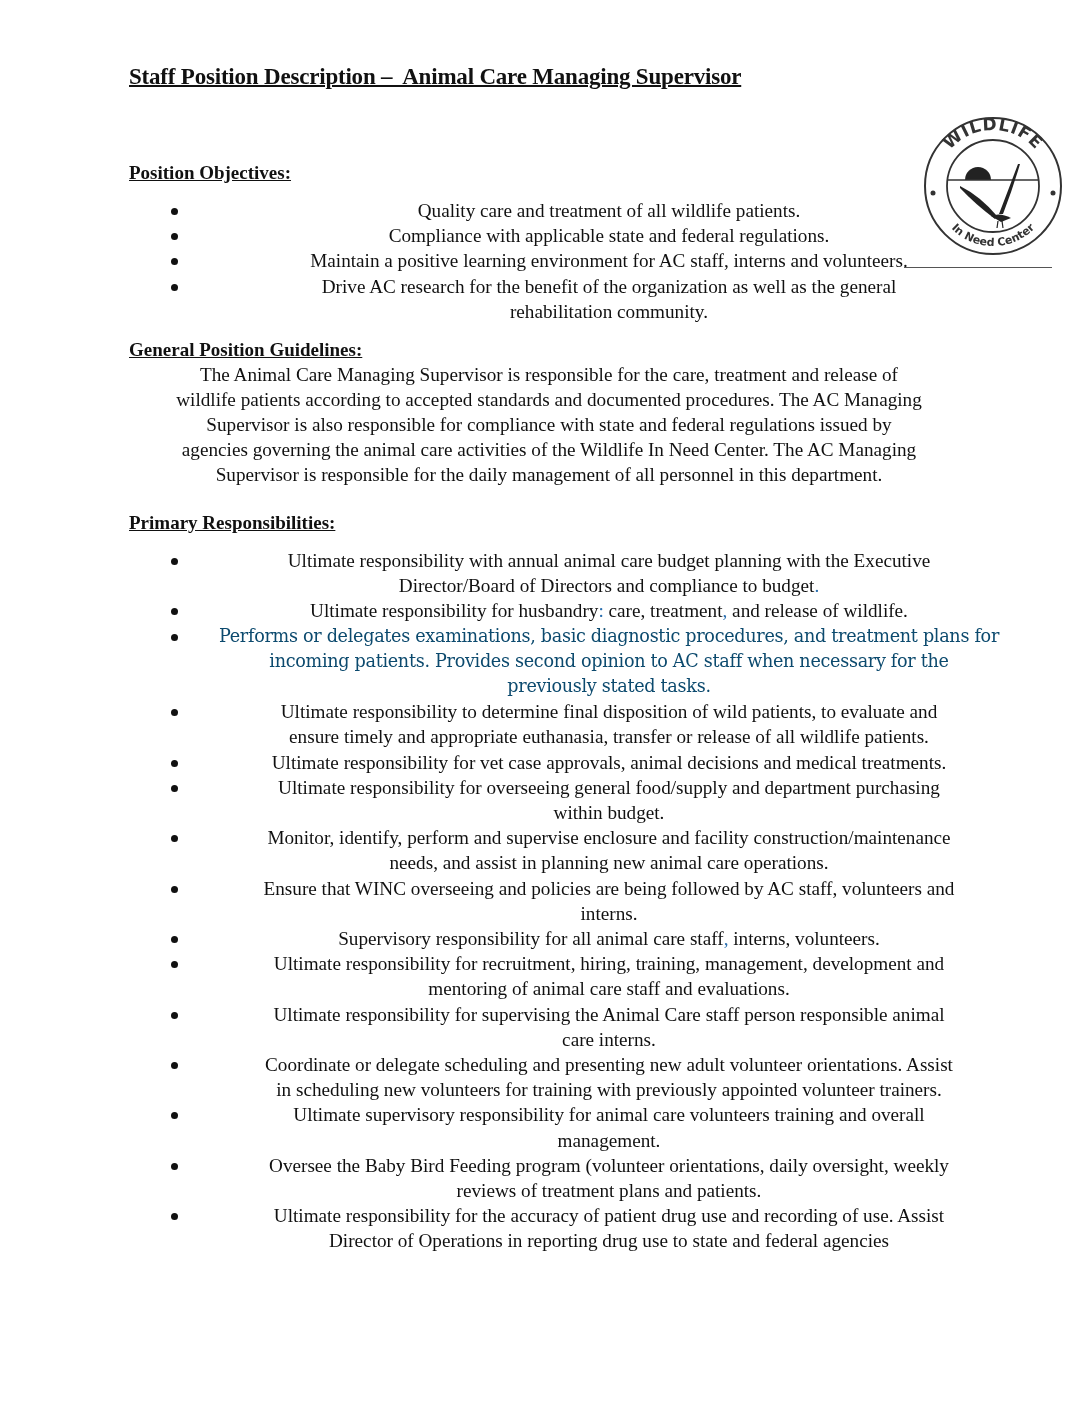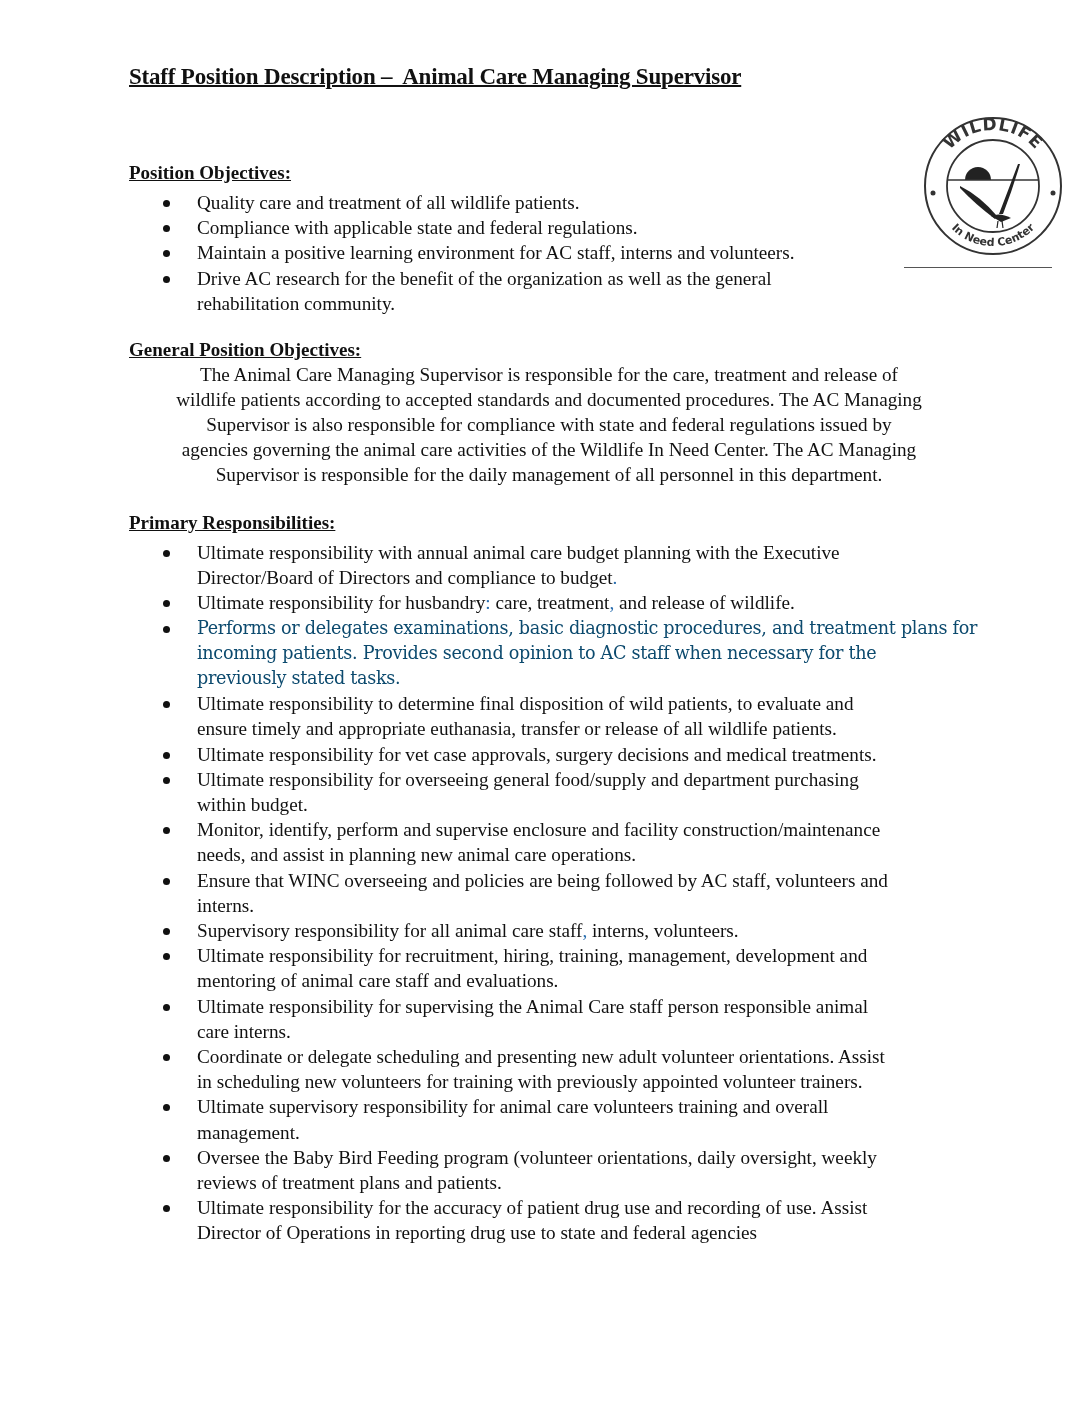--- a/index.html
+++ b/index.html
@@ -4,21 +4,21 @@
 <style>
   html, body { margin: 0; padding: 0; background: #ffffff; }
   body { width: 1088px; height: 1408px; position: relative; overflow: hidden;
          font-family: "Liberation Serif", "DejaVu Serif", serif; color: #111; }
   .page { position: absolute; left: 1px; top: 0; width: 1088px; height: 1408px; }
   .title { position: absolute; left: 128px; top: 64px; font-size: 23px; font-weight: bold;
            text-decoration: underline; text-decoration-thickness: 2px; white-space: pre; letter-spacing: -0.2px; }
   .heading { position: absolute; left: 128px; font-size: 19px; font-weight: bold; text-decoration: underline; }
   .para { position: absolute; left: 128px; width: 840px; font-size: 19.2px; line-height: 25px; }
   .para span { display: block; white-space: nowrap; text-align: center; }
-  ul.list { position: absolute; left: 0; margin: 4px; padding: 0; list-style: none; width: 1000px; }
+  ul.list { position: absolute; left: 0; margin: 12px; padding: 0; list-style: none; width: 1000px; text-align: center; }
   ul.list li { position: relative; padding-left: 192px; font-size: 19.2px; line-height: 25.2px; }
   ul.list li .bullet { position: absolute; left: 158px; top: 10px; width: 7px; height: 7px; border-radius: 50%; background: #111; }
   ul.list li .line { display: block; white-space: nowrap; }
   ul.list li.gray { color: #0c4a6e; font-family: "DejaVu Serif", serif; font-size: 17.6px; letter-spacing: -0.3px; }
   .blue { color: #2a6fb0; }
   .logo { position: absolute; left: 904px; top: 116px; width: 176px; height: 140px; }
   .logo-rule { position: absolute; left: 903px; top: 267px; width: 148px; height: 1px; background: #555; }
 </style>
 </head>
 <body>
@@ -66,21 +66,21 @@
         <span class="bullet"></span>
         <span class="line">Maintain a positive learning environment for AC staff, interns and volunteers.</span>
       </li>
     <li>
         <span class="bullet"></span>
         <span class="line">Drive AC research for the benefit of the organization as well as the general</span>
         <span class="line">rehabilitation community.</span>
       </li>
   </ul>
 
-  <div class="heading" style="top:339px">General Position Objectives:</div>
+  <div class="heading" style="top:339px">General Position Guidelines:</div>
   <div class="para" style="top:362px">
     <span>The Animal Care Managing Supervisor is responsible for the care, treatment and release of</span>
     <span>wildlife patients according to accepted standards and documented procedures. The AC Managing</span>
     <span>Supervisor is also responsible for compliance with state and federal regulations issued by</span>
     <span>agencies governing the animal care activities of the Wildlife In Need Center. The AC Managing</span>
     <span>Supervisor is responsible for the daily management of all personnel in this department.</span>
   </div>
 
   <div class="heading" style="top:512px">Primary Responsibilities:</div>
   <ul class="list" style="top:536px">
@@ -99,21 +99,21 @@
       <span class="line">incoming patients. Provides second opinion to AC staff when necessary for the</span>
       <span class="line">previously stated tasks.</span>
     </li>
     <li>
         <span class="bullet"></span>
       <span class="line">Ultimate responsibility to determine final disposition of wild patients, to evaluate and</span>
       <span class="line">ensure timely and appropriate euthanasia, transfer or release of all wildlife patients.</span>
     </li>
     <li>
         <span class="bullet"></span>
-      <span class="line">Ultimate responsibility for vet case approvals, surgery decisions and medical treatments.</span>
+      <span class="line">Ultimate responsibility for vet case approvals, animal decisions and medical treatments.</span>
     </li>
     <li>
         <span class="bullet"></span>
       <span class="line">Ultimate responsibility for overseeing general food/supply and department purchasing</span>
       <span class="line">within budget.</span>
     </li>
     <li>
         <span class="bullet"></span>
       <span class="line">Monitor, identify, perform and supervise enclosure and facility construction/maintenance</span>
       <span class="line">needs, and assist in planning new animal care operations.</span>

